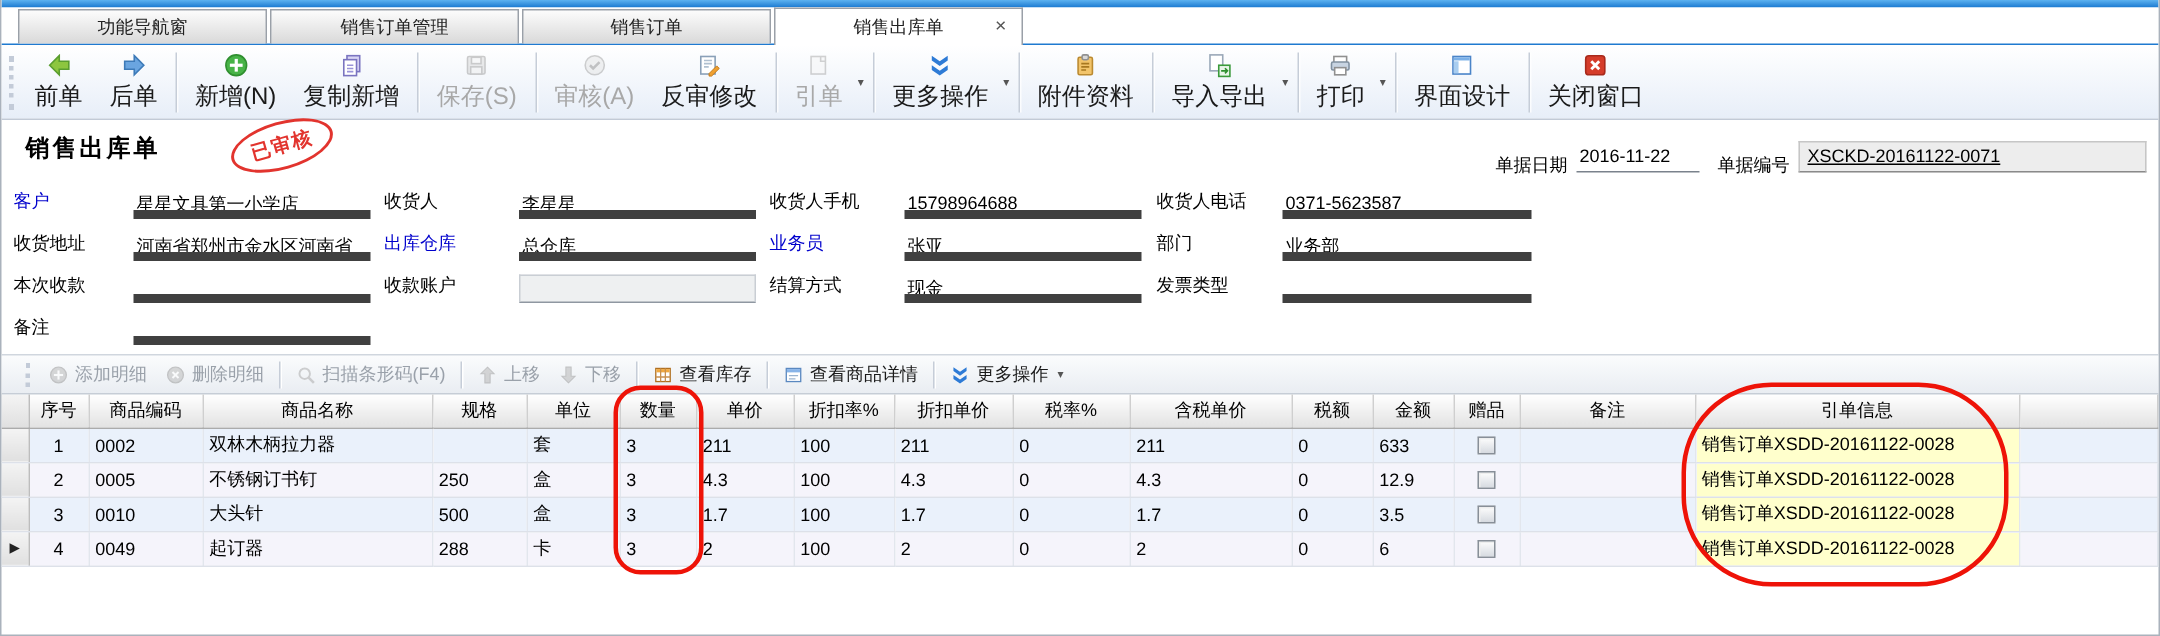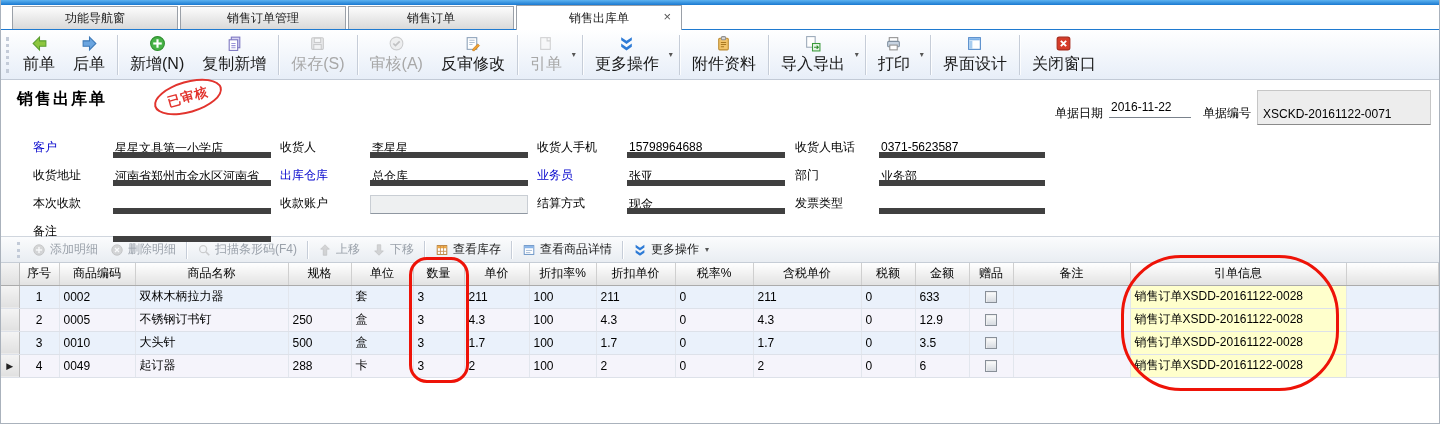--- a/index.html
+++ b/index.html
@@ -29,25 +29,25 @@
   .dd{position:absolute;right:3px;top:17px;font-size:8px;color:#555;}
   .tsep{width:1px;height:40px;background:#c6cdd8;margin:0 3px;box-shadow:1px 0 0 rgba(255,255,255,.8);}
   
   .doc-head{position:relative;height:40px;}
   .doc-title{position:absolute;left:16px;top:9px;font-size:16px;font-weight:bold;letter-spacing:2px;color:#000;}
   .stamp{position:absolute;left:152px;top:1px;transform:rotate(-16deg);border:2px solid var(--stamp-red);border-radius:50%;
          padding:5px 12px;color:var(--stamp-red);font-weight:bold;font-size:13px;letter-spacing:1px;background:transparent;}
   .head-right{position:absolute;right:8px;top:10px;display:flex;align-items:center;font-size:12px;}
   .hr-label{margin:12px 6px 0 12px;white-space:nowrap;}
   .date-value{width:82px;border-bottom:1px solid #7a828c;padding:2px 2px 3px;}
-  .no-value{width:174px;background:#ededed;border:1px solid #c6c6c6;border-bottom:1px solid #8a8a8a;padding:16px 5px 3px;white-space:nowrap;}
+  .no-value{width:232px;background:#ededed;border:1px solid #c6c6c6;border-bottom:1px solid #8a8a8a;padding:2px 5px 3px;white-space:nowrap;text-decoration:underline;}
   
   .form{padding-top:4px;height:116px;}
   .frow{position:relative;height:28px;}
-  .fpair{position:absolute;top:15px;display:flex;align-items:flex-start;margin-left:24px;}
+  .fpair{position:absolute;top:2px;display:flex;align-items:center;}
   .fpair.c0{left:8px;}  .fpair.c1{left:255px;} .fpair.c2{left:512px;} .fpair.c3{left:770px;}
   .flabel{font-size:12px;padding-bottom:4px;color:#000;}
   .c0 .flabel{width:80px;} .c1 .flabel{width:90px;} .c2 .flabel{width:90px;} .c3 .flabel{width:84px;}
   .flabel.link{color:var(--link-blue);cursor:pointer;}
   .fvalue{width:158px;height:19px;border-bottom:6px solid #404040;font-size:12px;padding:1px 2px 0;white-space:nowrap;overflow:hidden;}
   .c3 .fvalue{width:166px;}
   .fvalue.readonly{background:#eef0f1;border:1px solid #c9ced4;border-bottom:1px solid #8f97a1;}
   
   .dtoolbar{height:27px;background:linear-gradient(#fbfcfd,#e9edf2);border-top:1px solid #d0d6de;border-bottom:1px solid #c6cdd6;display:flex;align-items:center;padding-left:12px;}
   .dgrip{border-left:3px dotted #c3cbd8;height:16px;margin:0 6px 0 4px;}

